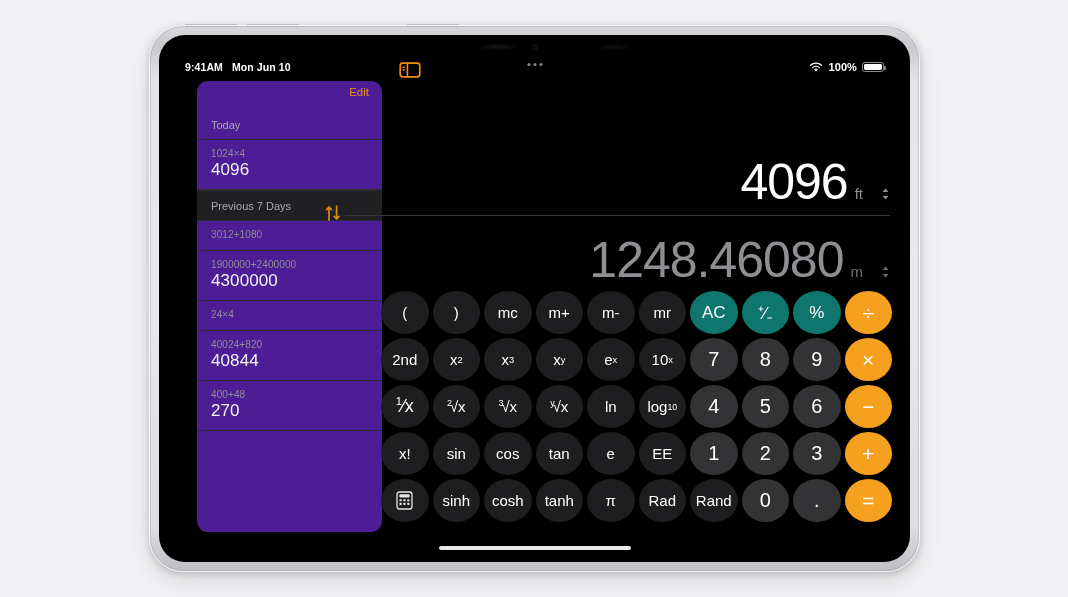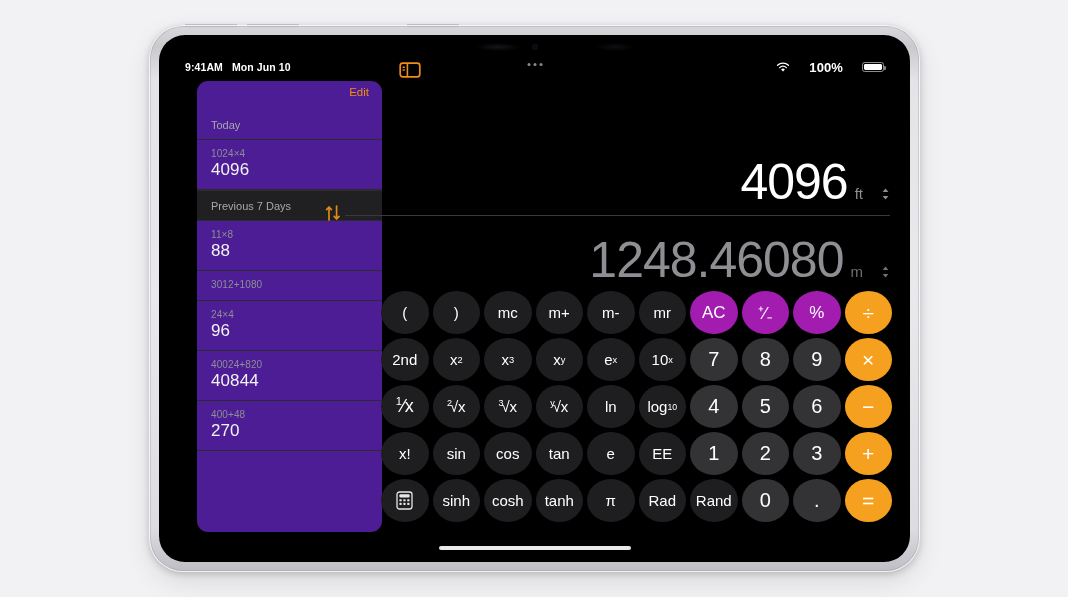--- a/index.html
+++ b/index.html
@@ -67,21 +67,21 @@
   .multitask-dots i{ width:3px; height:3px; border-radius:50%; background:#8a8a8e; display:block; }
 
   
   .statusbar{
     position:absolute; left:0; top:22px; width:100%; height:20px;
     display:flex; align-items:center; justify-content:space-between;
     padding:0 26px; color:#fff;
     font-size:10.5px; font-weight:bold; letter-spacing:.1px;
   }
   .sb-left{ display:flex; align-items:center; gap:9px; }
-  .sb-right{ display:flex; align-items:center; gap:19px; font-size:13px; }
+  .sb-right{ display:flex; align-items:center; gap:5px; font-size:11px; }
   .wifi-icon{ display:block; }
   .battery{
     position:relative; width:22px; height:10.5px;
     border:1px solid rgba(255,255,255,.55); border-radius:2.6px;
   }
   .battery::after{
     content:""; position:absolute; right:-3px; top:3px;
     width:1.8px; height:4px; border-radius:0 1px 1px 0;
     background:rgba(255,255,255,.5);
   }
@@ -142,21 +142,21 @@
   .krow{ display:flex; gap:4px; }
   .key{
     width:47.5px; height:43px; border-radius:50%;
     display:flex; align-items:center; justify-content:center;
     color:#fff; font-size:17px; border:none; cursor:pointer;
     font-family:"Liberation Sans", sans-serif;
     user-select:none;
   }
   .key.fn   { background:#1e1e20; font-size:15px; }
   .key.num  { background:#333336; font-size:20px; font-weight:400; }
-  .key.util { background:#a21caf; font-size:17px; color:#fff; }
+  .key.util { background:#0f766e; font-size:17px; color:#fff; }
   .key.op   { background:#f5a01e; font-size:21px; }
   .key sup { font-size:.62em; vertical-align:super; line-height:0; }
   .key sub { font-size:.58em; vertical-align:sub; line-height:0; }
   .key .rad { display:inline-flex; align-items:center; font-size:15px; }
   .key .rad .idx{ font-size:9px; position:relative; top:-4px; margin-right:-2px; }
 
   
   .home-ind{
     position:absolute; left:50%; bottom:12px; transform:translateX(-50%);
     width:192px; height:4px; border-radius:3px; background:#e9e9ec;
@@ -210,29 +210,28 @@
         <div class="sec-header">Today</div>
 
         <div class="hist-row">
           <div class="hist-expr">1024×4</div>
           <div class="hist-res">4096</div>
         </div>
 
         <div class="sec-header mid">Previous 7 Days</div>
 
         <div class="hist-row">
-          <div class="hist-expr">11×8</div>
-          <div class="hist-res">88</div>
-        </div>
-        <div class="hist-row">
           <div class="hist-expr">3012+1080</div>
         </div>
         <div class="hist-row">
+          <div class="hist-expr">1900000+2400000</div>
+          <div class="hist-res">4300000</div>
+        </div>
+        <div class="hist-row">
           <div class="hist-expr">24×4</div>
-          <div class="hist-res">96</div>
         </div>
         <div class="hist-row">
           <div class="hist-expr">40024+820</div>
           <div class="hist-res">40844</div>
         </div>
         <div class="hist-row">
           <div class="hist-expr">400+48</div>
           <div class="hist-res">270</div>
         </div>
       </div>

